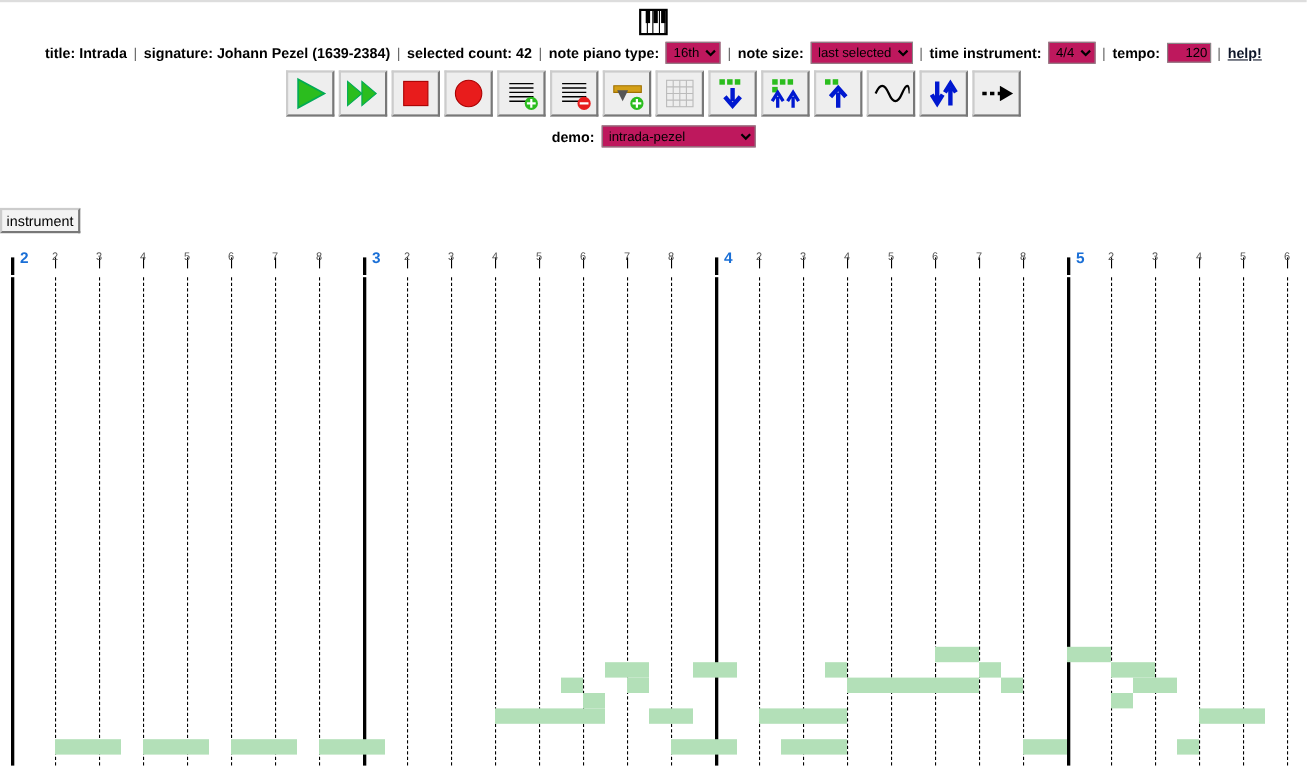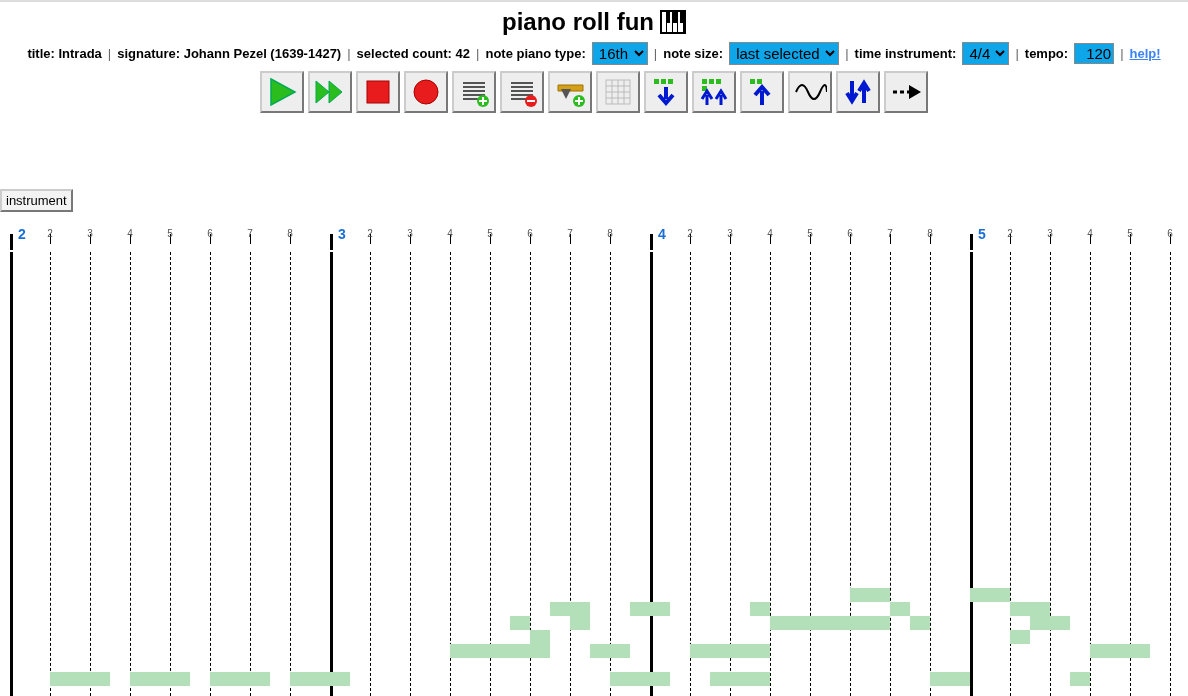--- a/index.html
+++ b/index.html
@@ -46,27 +46,27 @@
     justify-content: center;
     align-items: center;
     gap: 6px;
     font-weight: bold;
     flex-wrap: wrap;
     margin-bottom: 6px;
   }
   .info-row .sep { color: #666; font-weight: normal; }
   select, input[type=text] {
     font-family: Arial, sans-serif;
-    font-size: 15px;
+    font-size: 12px;
     padding: 1px 2px;
     border: 1.5px solid #888;
-    background: #0ea5e9;
+    background: #be185d;
   }
   input.tempo-input { width: 40px; text-align:right; }
-  a.help { color: #3b82f6; text-decoration: underline; }
+  a.help { color: #0f172a; text-decoration: underline; }
   .toolbar {
     display: flex;
     justify-content: center;
     gap: 4px;
     margin-bottom: 8px;
   }
   .tbtn {
     width: 44px;
     height: 42px;
     border: 2px outset #ccc;
@@ -145,38 +145,37 @@
     background: #b3e0b8;
   }
 </style>
 </head>
 <body>
 
 <div class="top-rule"></div>
 
 <div class="header">
   <div class="title-row">
-    <span>piano roll fun</span>
     <span class="pk-icon">
       <span class="wkey"></span>
         <span class="wkey"></span>
         <span class="wkey"></span>
         <span class="wkey"></span>
       <span class="bkeys">
         <span class="bk" style="left:4px"></span>
         <span class="bk" style="left:11px"></span>
         <span class="bk" style="left:18px"></span>
       </span>
     </span>
   </div>
 
   <div class="info-row">
     <span><span>title:</span> <span>Intrada</span></span>
     <span class="sep">|</span>
-    <span><span>signature:</span> <span>Johann Pezel (1639-1427)</span></span>
+    <span><span>signature:</span> <span>Johann Pezel (1639-2384)</span></span>
     <span class="sep">|</span>
     <span><span>selected count:</span> <span>42</span></span>
     <span class="sep">|</span>
     <span>note piano type:</span>
     <select><option>16th</option></select>
     <span class="sep">|</span>
     <span>note size:</span>
     <select><option>last selected</option></select>
     <span class="sep">|</span>
     <span>time instrument:</span>
@@ -295,20 +294,24 @@
         </svg>
     </button>
     <button class="tbtn">
       <svg viewBox="0 0 34 34">
           <line x1="4" y1="17" x2="22" y2="17" stroke="#000" stroke-width="3" stroke-dasharray="4 3"></line>
           <polygon points="20,10 32,17 20,24" fill="#000"></polygon>
         </svg>
     </button>
   </div>
 
+  <div class="demo-row">
+    <span>demo:</span>
+    <select><option>intrada-pezel</option></select>
+  </div>
 </div>
 
 <button class="add-instr">instrument</button>
 
 <div class="ruler-wrap" id="ruler">
     <div class="tick" style="left: 10px; height: 16px; top: 6px; width: 2.5px;"></div>
     <div class="tick-lbl meas" style="left: 22px;">2</div>
     <div class="tick" style="left: 50px; height: 10px; top: 6px; width: 1px;"></div>
     <div class="tick-lbl" style="left: 50px;">2</div>
     <div class="tick" style="left: 90px; height: 10px; top: 6px; width: 1px;"></div>

